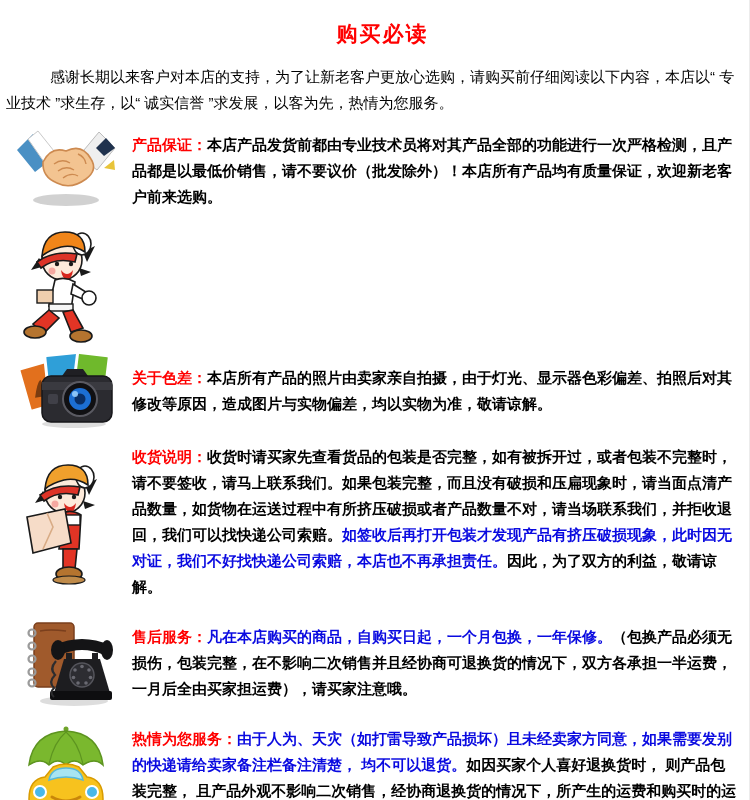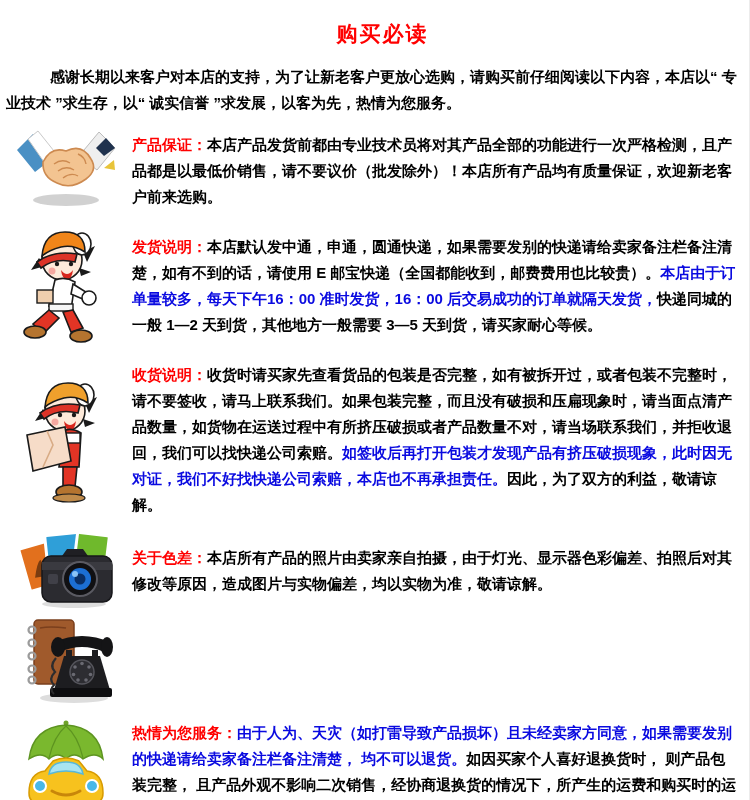--- a/index.html
+++ b/index.html
@@ -1,19 +1,19 @@
 <!DOCTYPE html>
 <html><head>
 <meta charset="utf-8">
 <style>
   html,body{margin:0;padding:0;background:#ffffff;}
   body{width:750px;min-height:800px;font-family:"Liberation Sans","DejaVu Sans",sans-serif;}
   .page{width:750px;min-height:800px;box-sizing:border-box;padding-top:18px;border-right:1px solid #ececec;background:#fff;}
   .title{color:#ff0000;font-size:21px;font-weight:bold;text-align:center;letter-spacing:2px;margin:2px 0 16px 16px;}
-  .intro{font-size:15px;font-weight:bold;color:#000;line-height:26px;padding:0 8px 0 6px;text-indent:44px;margin:0 0 6px 0;}
+  .intro{font-size:15px;font-weight:normal;color:#000;line-height:26px;padding:0 8px 0 6px;text-indent:44px;margin:0 0 6px 0;}
   .section{display:flex;align-items:center;margin:4px 0;}
   .icon-cell{flex:0 0 132px;display:flex;justify-content:center;align-items:center;}
   .sec-text{flex:1;font-size:15px;font-weight:bold;color:#000;line-height:26px;padding:0 10px 0 0;margin:10px 0;}
   .heading{color:#ff0000;}
   .seg-black{color:#000;}
   .seg-blue{color:#0a0ae0;}
 </style>
 </head>
 <body>
 
@@ -62,22 +62,48 @@
         <path d="M54 60 L70 70 L66 76 L52 70 Z" fill="#ffffff" stroke="#1a1a1a" stroke-width="1.6"></path>
         <circle cx="70" cy="74" r="7" fill="#ffffff" stroke="#1a1a1a" stroke-width="1.6"></circle>
         <rect x="18" y="66" width="16" height="13" fill="#f0cfae" stroke="#1a1a1a" stroke-width="1.4"></rect>
         <rect x="30" y="80" width="24" height="7" fill="#f6f6f6" stroke="#1a1a1a" stroke-width="1.4"></rect>
         <path d="M30 86 L14 100 L24 110 L40 94 Z" fill="#e23425" stroke="#1a1a1a" stroke-width="1.6"></path>
         <path d="M44 88 L52 108 L64 104 L54 86 Z" fill="#e23425" stroke="#1a1a1a" stroke-width="1.6"></path>
         <ellipse cx="16" cy="108" rx="11" ry="6" fill="#b5742f" stroke="#1a1a1a" stroke-width="1.6"></ellipse>
         <ellipse cx="62" cy="112" rx="11" ry="6" fill="#b5742f" stroke="#1a1a1a" stroke-width="1.6"></ellipse>
       </svg>
     </div>
+  </div>
+
+  <div class="section">
+    <div class="icon-cell">
+      <svg width="96" height="78" viewBox="0 0 96 78">
+        <ellipse cx="56" cy="72" rx="32" ry="4" fill="#bbbbbb" opacity="0.5"></ellipse>
+        <g transform="rotate(-16 22 34)">
+          <rect x="6" y="12" width="32" height="44" rx="2" fill="#e2701d" stroke="#ffffff" stroke-width="3"></rect>
+          <path d="M14 44 q6 -14 10 -16 q2 8 8 12 l-2 6 Z" fill="#7a3c10"></path>
+        </g>
+        <g transform="rotate(-6 44 16)">
+          <rect x="28" y="2" width="34" height="28" rx="2" fill="#2f9fd8" stroke="#ffffff" stroke-width="3"></rect>
+        </g>
+        <g transform="rotate(7 74 15)">
+          <rect x="58" y="2" width="32" height="26" rx="2" fill="#6fb92c" stroke="#ffffff" stroke-width="3"></rect>
+        </g>
+        <path d="M44 24 l5 -7 h16 l5 7 Z" fill="#1f1f23"></path>
+        <rect x="24" y="24" width="70" height="46" rx="9" fill="#2b2b30" stroke="#17171a" stroke-width="1.5"></rect>
+        <rect x="24" y="30" width="70" height="8" fill="#3a3a40"></rect>
+        <circle cx="62" cy="47" r="17" fill="#101013" stroke="#5a5a62" stroke-width="2"></circle>
+        <circle cx="62" cy="47" r="11" fill="#1c6fd4"></circle>
+        <circle cx="62" cy="47" r="5.5" fill="#0a2f66"></circle>
+        <circle cx="57" cy="42" r="3" fill="#9fd4ff" opacity="0.85"></circle>
+        <rect x="30" y="42" width="10" height="10" rx="2" fill="#404048"></rect>
+      </svg>
+    </div>
     <p class="sec-text">
-      <span class="heading">发货说明：</span><span><span class="seg-black">本店默认发中通，申通，圆通快递，如果需要发别的快递请给卖家备注栏备注清楚，如有不到的话，请使用 E 邮宝快递（全国都能收到，邮费费用也比较贵）。</span><span class="seg-blue">本店由于订单量较多，每天下午16：00 准时发货，16：00 后交易成功的订单就隔天发货，</span><span class="seg-black">快递同城的一般 1—2 天到货，其他地方一般需要 3—5 天到货，请买家耐心等候。</span></span>
+      <span class="heading">关于色差：</span><span><span class="seg-black">本店所有产品的照片由卖家亲自拍摄，由于灯光、显示器色彩偏差、拍照后对其修改等原因，造成图片与实物偏差，均以实物为准，敬请谅解。</span></span>
     </p>
   </div>
 
   <div class="section">
     <div class="icon-cell">
       <svg width="94" height="130" viewBox="0 0 94 130">
         <polygon points="24,34 16,46 30,42" fill="#1a1a1a"></polygon>
         <polygon points="66,28 78,22 70,38" fill="#1a1a1a"></polygon>
         <polygon points="64,44 76,48 66,52" fill="#1a1a1a"></polygon>
         <circle cx="46" cy="36" r="20" fill="#fdeada" stroke="#1a1a1a" stroke-width="1.6"></circle>
@@ -92,49 +118,20 @@
         <rect x="42" y="58" width="19" height="10" fill="#ffffff" stroke="#1a1a1a" stroke-width="1.4"></rect>
         <polygon points="8,60 46,52 52,86 14,96" fill="#f6dcc8" stroke="#1a1a1a" stroke-width="1.6"></polygon>
         <polyline points="28,56 34,70 24,92" fill="none" stroke="#d8ab85" stroke-width="1.6"></polyline>
         <path d="M44 92 L44 112 L56 112 L58 92 Z" fill="#e23425" stroke="#1a1a1a" stroke-width="1.6"></path>
         <ellipse cx="50" cy="117" rx="13" ry="7" fill="#b5742f" stroke="#1a1a1a" stroke-width="1.6"></ellipse>
         <ellipse cx="50" cy="123" rx="16" ry="4" fill="#c08b4a" stroke="#1a1a1a" stroke-width="1.2"></ellipse>
       </svg>
     </div>
     <p class="sec-text">
       <span class="heading">收货说明：</span><span><span class="seg-black">收货时请买家先查看货品的包装是否完整，如有被拆开过，或者包装不完整时，请不要签收，请马上联系我们。如果包装完整，而且没有破损和压扁现象时，请当面点清产品数量，如货物在运送过程中有所挤压破损或者产品数量不对，请当场联系我们，并拒收退回，我们可以找快递公司索赔。</span><span class="seg-blue">如签收后再打开包装才发现产品有挤压破损现象，此时因无对证，我们不好找快递公司索赔，本店也不再承担责任。</span><span class="seg-black">因此，为了双方的利益，敬请谅解。</span></span>
-    </p>
-  </div>
-
-  <div class="section">
-    <div class="icon-cell">
-      <svg width="96" height="78" viewBox="0 0 96 78">
-        <ellipse cx="56" cy="72" rx="32" ry="4" fill="#bbbbbb" opacity="0.5"></ellipse>
-        <g transform="rotate(-16 22 34)">
-          <rect x="6" y="12" width="32" height="44" rx="2" fill="#e2701d" stroke="#ffffff" stroke-width="3"></rect>
-          <path d="M14 44 q6 -14 10 -16 q2 8 8 12 l-2 6 Z" fill="#7a3c10"></path>
-        </g>
-        <g transform="rotate(-6 44 16)">
-          <rect x="28" y="2" width="34" height="28" rx="2" fill="#2f9fd8" stroke="#ffffff" stroke-width="3"></rect>
-        </g>
-        <g transform="rotate(7 74 15)">
-          <rect x="58" y="2" width="32" height="26" rx="2" fill="#6fb92c" stroke="#ffffff" stroke-width="3"></rect>
-        </g>
-        <path d="M44 24 l5 -7 h16 l5 7 Z" fill="#1f1f23"></path>
-        <rect x="24" y="24" width="70" height="46" rx="9" fill="#2b2b30" stroke="#17171a" stroke-width="1.5"></rect>
-        <rect x="24" y="30" width="70" height="8" fill="#3a3a40"></rect>
-        <circle cx="62" cy="47" r="17" fill="#101013" stroke="#5a5a62" stroke-width="2"></circle>
-        <circle cx="62" cy="47" r="11" fill="#1c6fd4"></circle>
-        <circle cx="62" cy="47" r="5.5" fill="#0a2f66"></circle>
-        <circle cx="57" cy="42" r="3" fill="#9fd4ff" opacity="0.85"></circle>
-        <rect x="30" y="42" width="10" height="10" rx="2" fill="#404048"></rect>
-      </svg>
-    </div>
-    <p class="sec-text">
-      <span class="heading">关于色差：</span><span><span class="seg-black">本店所有产品的照片由卖家亲自拍摄，由于灯光、显示器色彩偏差、拍照后对其修改等原因，造成图片与实物偏差，均以实物为准，敬请谅解。</span></span>
     </p>
   </div>
 
   <div class="section">
     <div class="icon-cell">
       <svg width="96" height="92" viewBox="0 0 96 92">
         <ellipse cx="56" cy="84" rx="34" ry="5" fill="#bbbbbb" opacity="0.5"></ellipse>
         <rect x="16" y="6" width="40" height="64" rx="4" fill="#a05a2c" stroke="#7a3f1d" stroke-width="1.5"></rect>
         <path d="M22 14 q10 -2 26 0" stroke="#7a3f1d" stroke-width="1.5" fill="none"></path>
         <g stroke="#9b9b9b" stroke-width="2.2" fill="none">
@@ -157,20 +154,23 @@
           <circle cx="57" cy="53" r="1.8"></circle>
         </g>
         <rect x="48" y="36" width="6" height="8" fill="#1d1d20"></rect>
         <rect x="74" y="36" width="6" height="8" fill="#1d1d20"></rect>
         <path d="M36 28 Q64 16 92 28 L86 38 Q64 28 42 38 Z" fill="#141416"></path>
         <ellipse cx="40" cy="33" rx="7" ry="10" fill="#141416"></ellipse>
         <ellipse cx="89" cy="33" rx="6" ry="10" fill="#141416"></ellipse>
         <path d="M38 44 q-7 8 -1 14 q-7 7 -1 13 q-5 5 0 9" stroke="#2c2c2e" stroke-width="2.2" fill="none"></path>
       </svg>
     </div>
+    <p class="sec-text">
+      <span class="heading">售后服务：</span><span><span class="seg-blue">凡在本店购买的商品，自购买日起，一个月包换，一年保修。</span><span class="seg-black">（包换产品必须无损伤，包装完整，在不影响二次销售并且经协商可退换货的情况下，双方各承担一半运费，一月后全由买家担运费），请买家注意哦。</span></span>
+    </p>
   </div>
 
   <div class="section">
     <div class="icon-cell">
       <svg width="100" height="116" viewBox="0 0 100 116">
         <ellipse cx="50" cy="108" rx="34" ry="5" fill="#cccccc" opacity="0.55"></ellipse>
         <rect x="48.6" y="10" width="3" height="52" fill="#8a8a8a"></rect>
         <circle cx="50" cy="9" r="2.5" fill="#6fa32a"></circle>
         <path d="M13 45 Q17 13 50 11 Q83 13 87 45 Q79 37 67 45 Q58 37 50 45 Q42 37 33 45 Q25 37 13 45 Z" fill="#7ab82e" stroke="#5d9420" stroke-width="1.5"></path>
         <path d="M50 12 Q38 22 33 44 M50 12 Q62 22 67 44" stroke="#5d9420" stroke-width="1.2" fill="none"></path>

